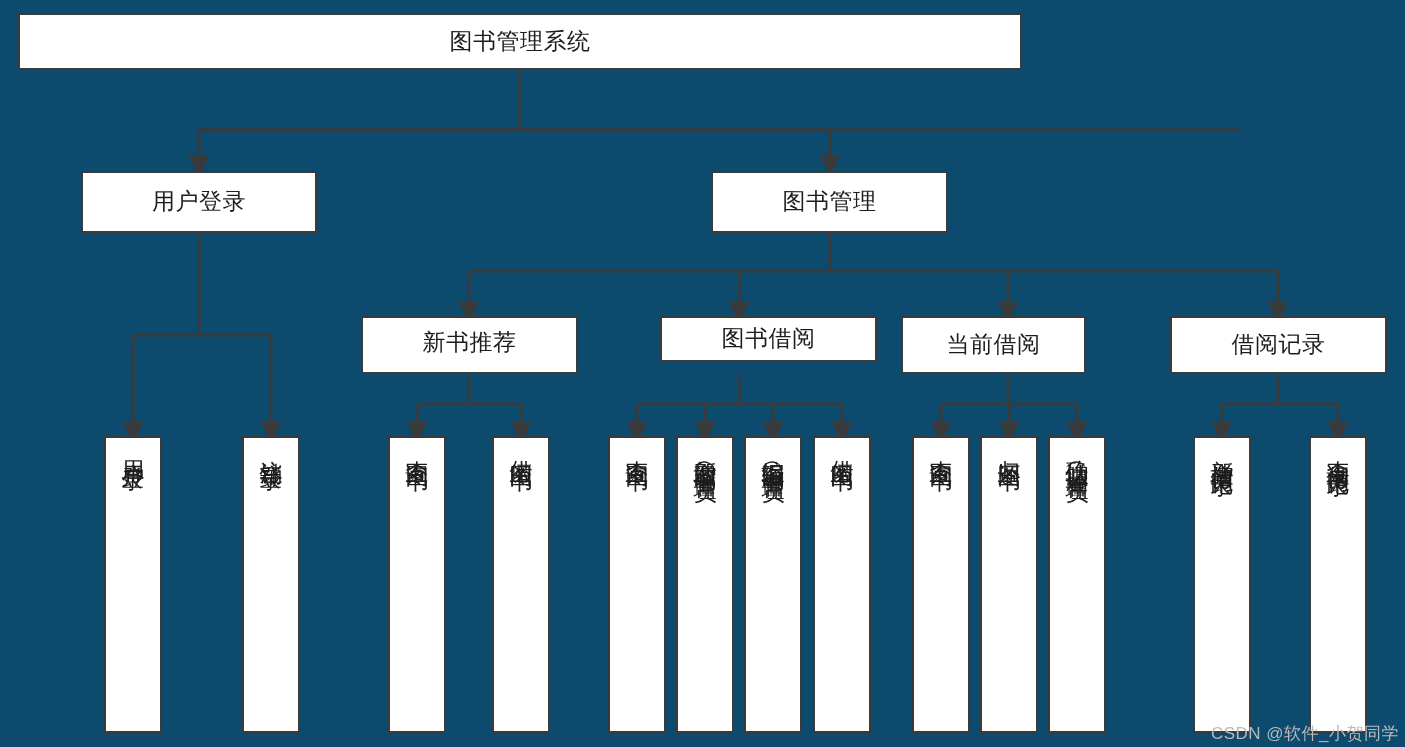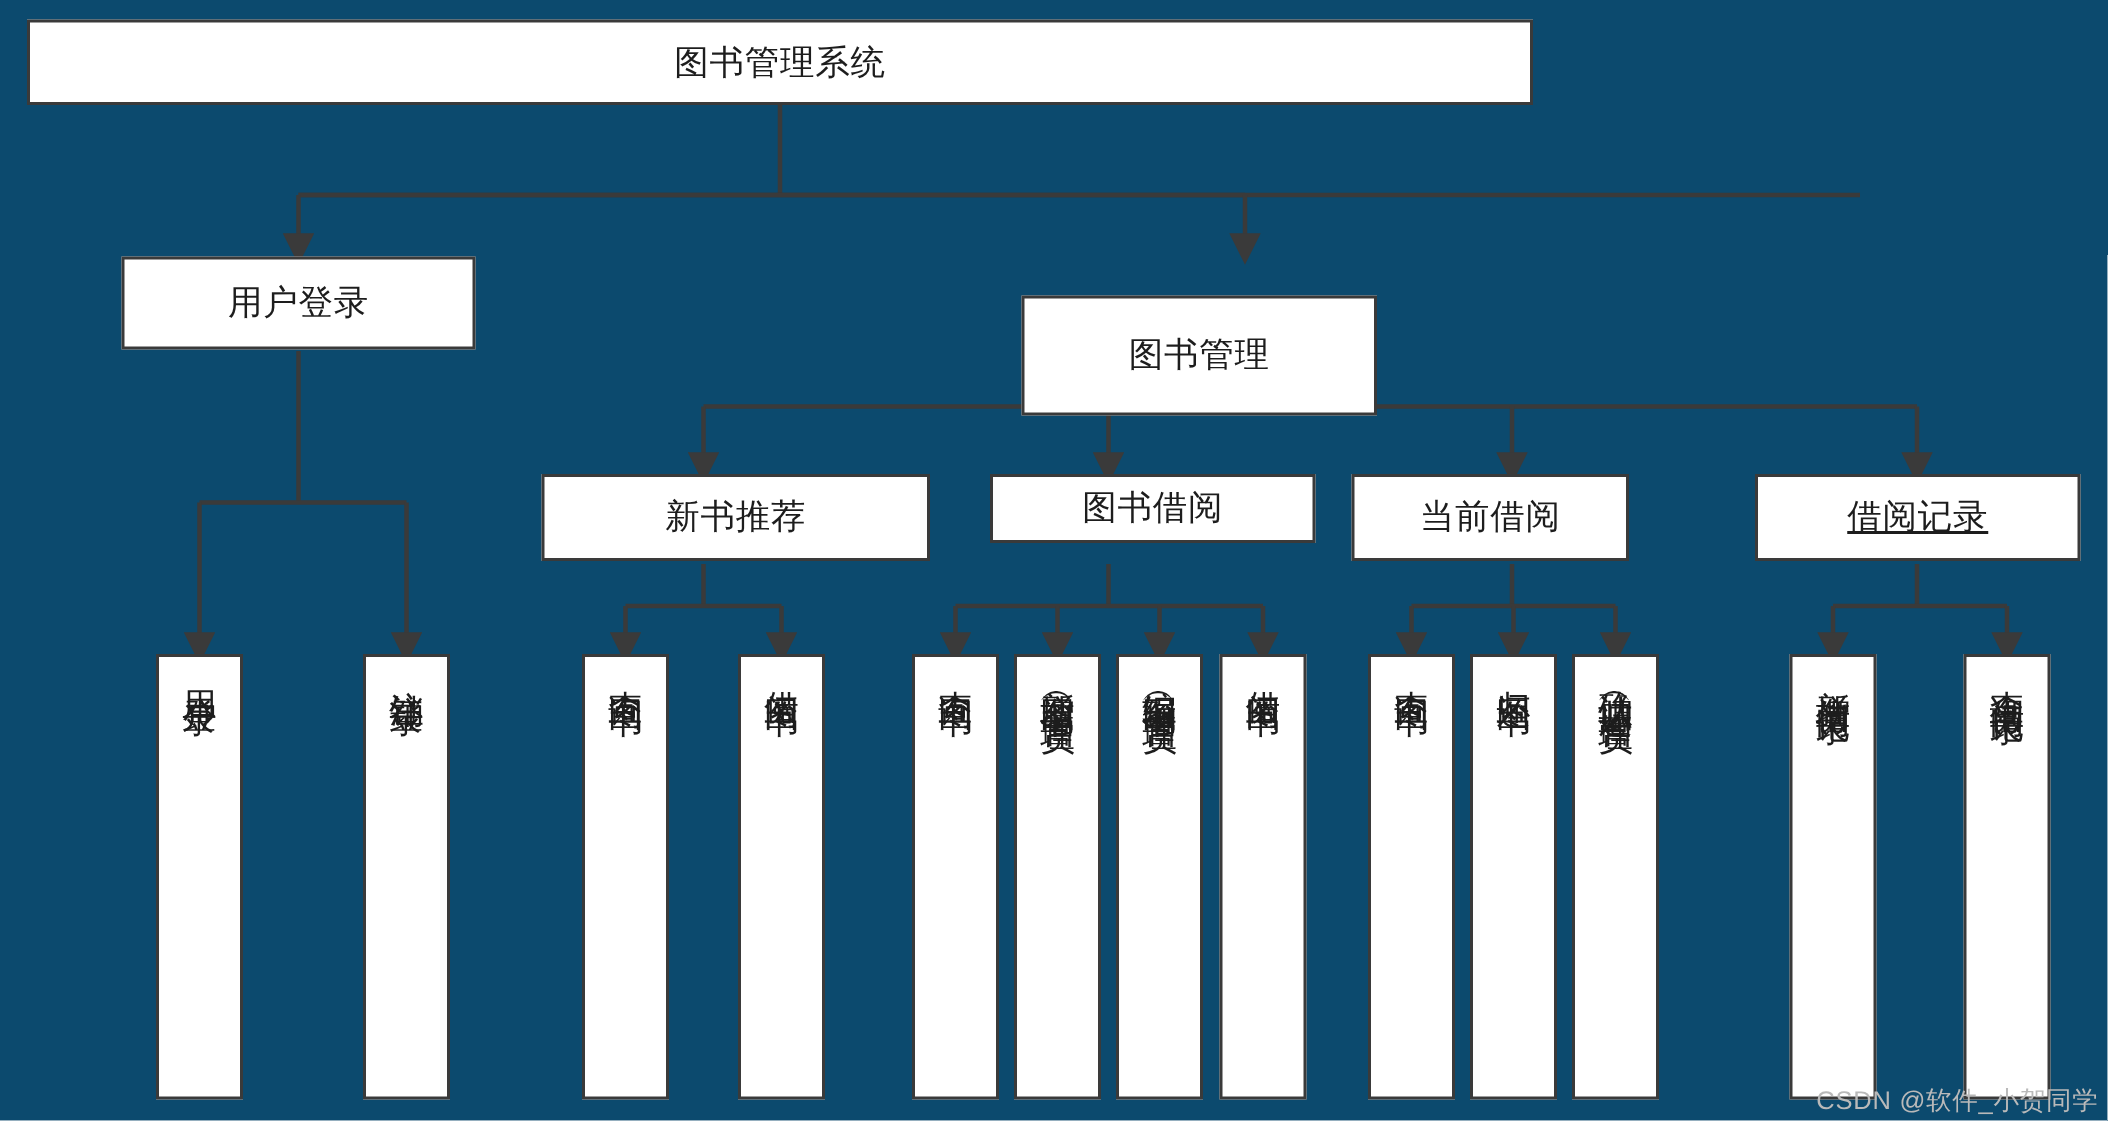--- a/index.html
+++ b/index.html
@@ -128,34 +128,34 @@
     </g>
   </svg>
 
   <div class="node root h" style="left:18px; top:13px; width:1004px; height:57px;">
     <span class="label">图书管理系统</span>
   </div>
 
   <div class="node h" style="left:81px; top:171px; width:236px; height:62px;">
     <span class="label">用户登录</span>
   </div>
-  <div class="node h" style="left:681px; top:171px; width:237px; height:80px;margin-top:26px;">
+  <div class="node h" style="left:711px; top:171px; width:237px; height:62px;">
     <span class="label">图书管理</span>
   </div>
 
-  <div class="node h" style="left:361px; top:316px; width:259px; height:58px;">
+  <div class="node h" style="left:361px; top:316px; width:217px; height:58px;font-family:Liberation Mono, monospace;">
     <span class="label">新书推荐</span>
   </div>
   <div class="node h" style="left:660px; top:316px; width:217px; height:46px;">
     <span class="label">图书借阅</span>
   </div>
   <div class="node h" style="left:901px; top:316px; width:185px; height:58px;">
     <span class="label">当前借阅</span>
   </div>
-  <div class="node h" style="left:1170px; top:316px; width:217px; height:58px;text-decoration:underline;">
+  <div class="node h" style="left:1170px; top:316px; width:217px; height:58px;">
     <span class="label">借阅记录</span>
   </div>
 
   <div class="node v" style="left:104px; top:436px; width:58px; height:297px;">
     <span class="label">用户登录</span>
   </div>
   <div class="node v" style="left:242px; top:436px; width:58px; height:297px;">
     <span class="label">注销登录</span>
   </div>
 

